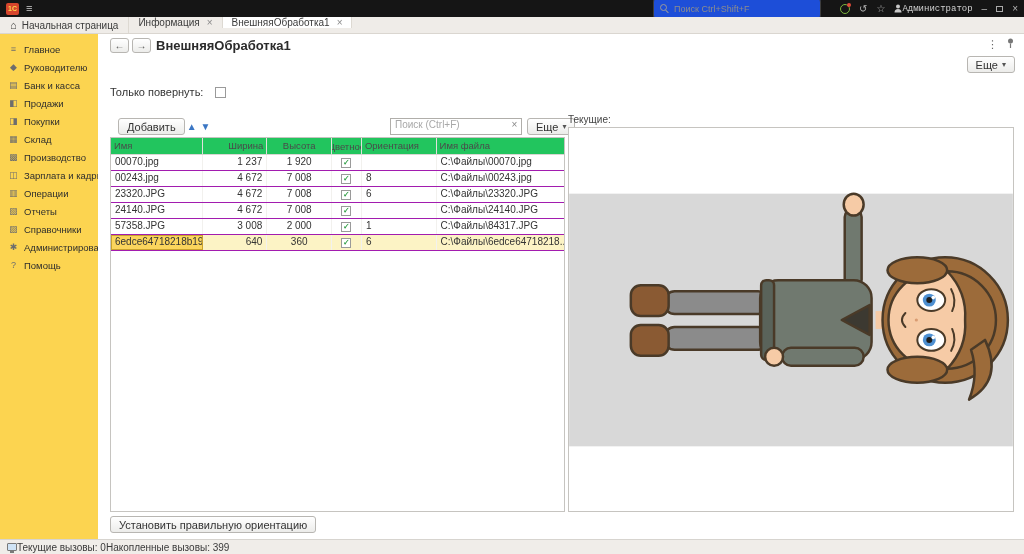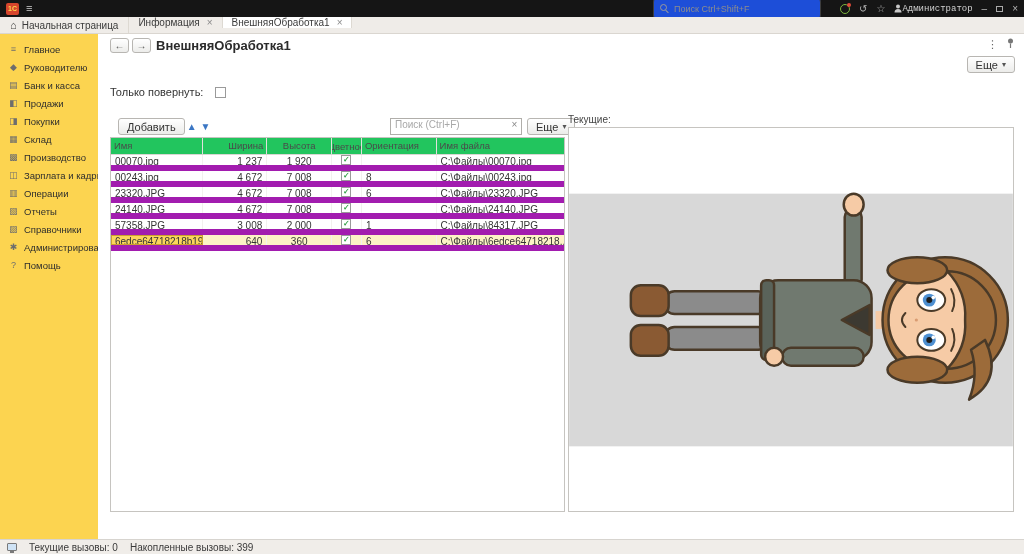--- a/index.html
+++ b/index.html
@@ -60,37 +60,37 @@
 
   .search-group { position:absolute; left:292px; top:84px; display:flex; align-items:center; gap:5px; }
   .search-box { width:132px; height:17px; border:1px solid #b0aeaa; display:flex; align-items:flex-start; background:#fff; }
   .search-box input { flex:1; min-width:0; border:none; outline:none; font-size:10px; padding:0 4px; font-family:inherit; color:#333; }
   .search-box input::placeholder { color:#a8a8a8; }
   .search-clear { width:13px; text-align:center; color:#888; font-size:10px; }
 
   .table { position:absolute; left:12px; top:103px; width:455px; height:375px; border:1px solid #c6c4c0; overflow:hidden; font-size:10px; background:#fff; }
   .thead { display:flex; height:17px; background:#22c55e; border-bottom:1px solid #d8d6d2; color:#4a4a4a; }
   .th { padding:2px 3px; border-right:1px solid #e2e0dc; overflow:hidden; white-space:nowrap; font-size:9.5px; }
-  .tr { display:flex; height:16px; border-bottom:6px solid #a21caf; }
+  .tr { display:flex; height:16px; border-bottom:1px solid #a21caf; }
   .td { padding:1px 4px; border-right:1px solid #f2f1ee; overflow:hidden; white-space:nowrap; }
   .c-name{width:92px;} .c-width{width:65px;text-align:right;} .c-height{width:65px;text-align:center;}
   .c-color{width:30px; display:flex; align-items:center; justify-content:center; padding:1px;}
   .c-orient{width:75px;} .c-file{width:128px; border-right:none;}
   .cb-s { width:10px; height:10px; font-size:8px; }
   .tr.selected { background:#fcf3c5; }
   .tr.selected .c-name { background:#fbd55d; outline:1px solid #c9a22d; outline-offset:-1px; }
 
   .pic-label { position:absolute; left:470px; top:80px; font-size:10px; color:#444; }
   .pic-box { position:absolute; left:470px; top:93px; width:446px; height:385px; border:1px solid #c6c4c0; background:#fff; }
   .pic-box svg { display:block; width:100%; height:100%; }
 
   .set-btn { position:absolute; left:12px; top:482px; }
 
   
-  .statusbar { height:15px; background:#f0ede9; border-top:1px solid #d7d4cf; display:flex; align-items:center; gap:12px; padding:0 7px; font-size:10px; color:#3a3a3a; flex:0 0 auto; }
+  .statusbar { height:15px; background:#f0ede9; border-top:1px solid #d7d4cf; display:flex; align-items:center; gap:0; padding:0 7px; font-size:10px; color:#3a3a3a; flex:0 0 auto; }
   .monitor-icon { width:10px; height:8px; border:1px solid #7a7a7a; border-radius:1px; background:#cfe3f5; position:relative; }
   .monitor-icon::after { content:""; position:absolute; left:2px; bottom:-3px; width:4px; height:2px; background:#7a7a7a; }
 </style>
 </head>
 <body>
 
 <div class="app">
 
   <div class="topbar">
     <span class="logo">1С</span>
@@ -335,20 +335,21 @@
             <circle cx="-22.5" cy="-134" r="1.8" fill="#ffffff" stroke="none"></circle>
             <circle cx="17.5" cy="-134" r="1.8" fill="#ffffff" stroke="none"></circle>
             <path d="M-31,-152 Q-20,-158 -9,-153" fill="none" stroke-width="2"></path>
             <path d="M9,-153 Q20,-158 31,-152" fill="none" stroke-width="2"></path>
             <circle cx="0" cy="-117" r="1.6" fill="#d99c72" stroke="none"></circle>
             <path d="M-7,-106 Q0,-99 7,-106" fill="none" stroke-width="2"></path>
           </g>
         </svg>
       </div>
 
+      <button class="btn set-btn">Установить правильную ориентацию</button>
     </div>
   </div>
 
   <div class="statusbar">
     <span class="monitor-icon"></span>
     <span>Текущие вызовы: 0</span>
     <span>Накопленные вызовы: 399</span>
   </div>
 </div>
 

